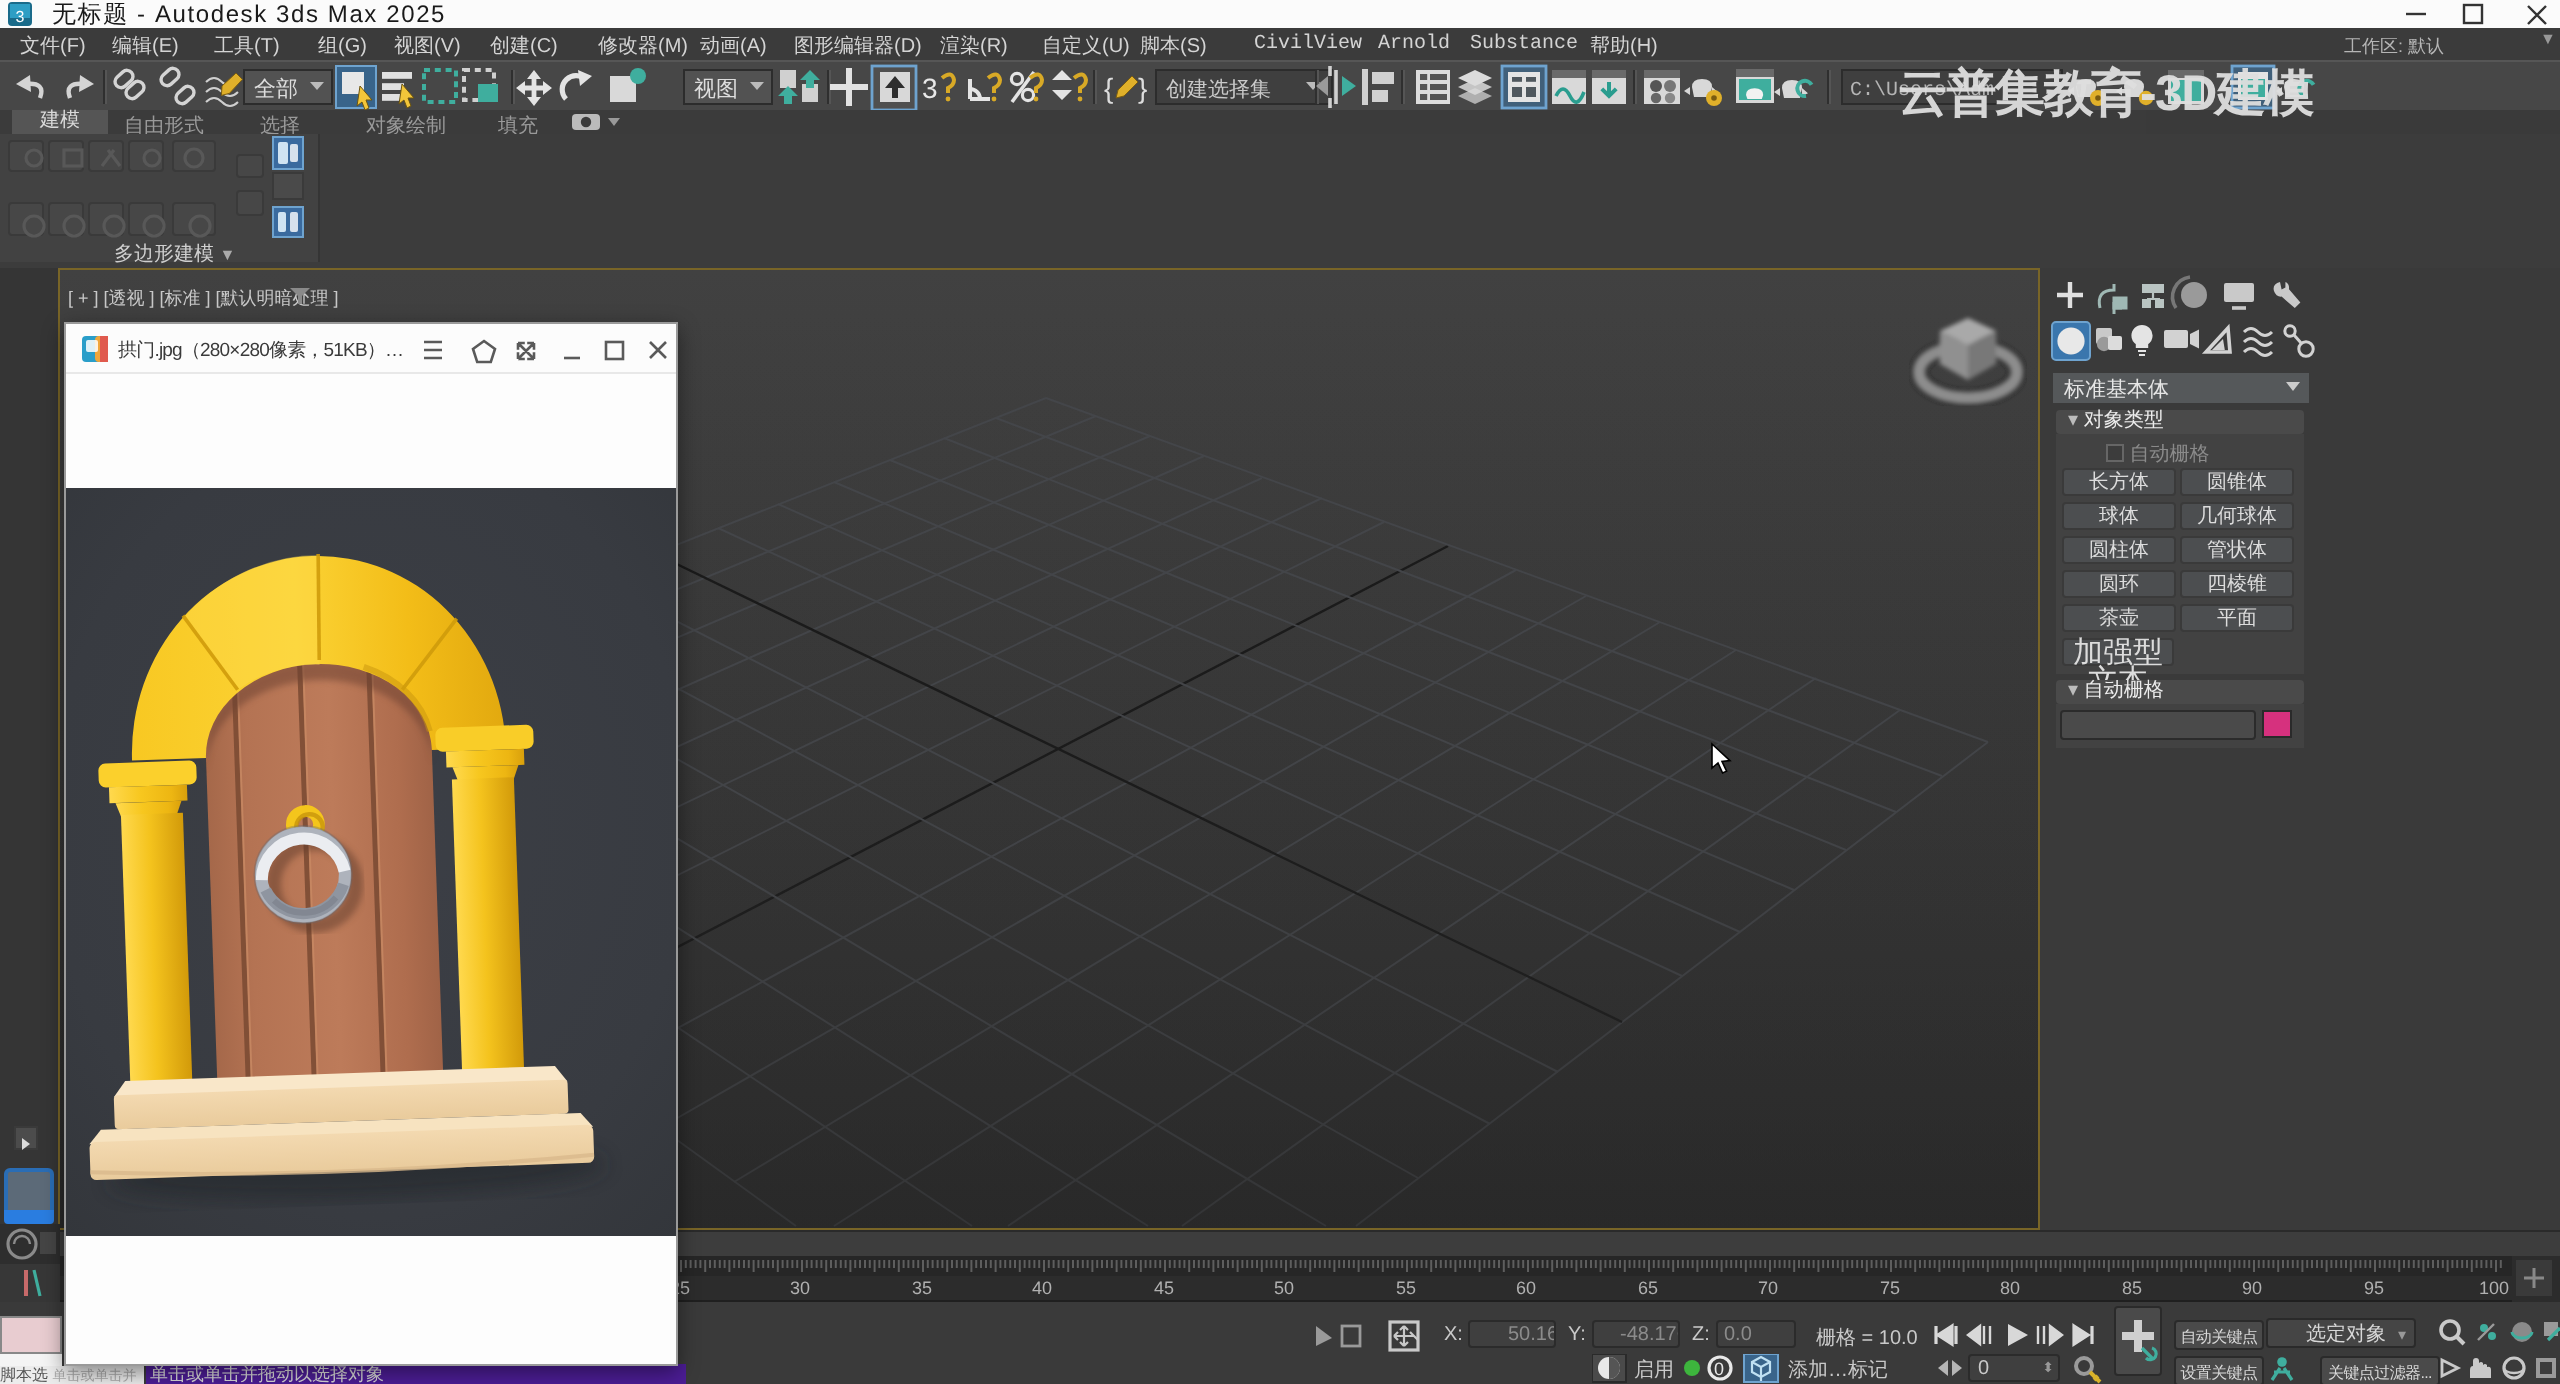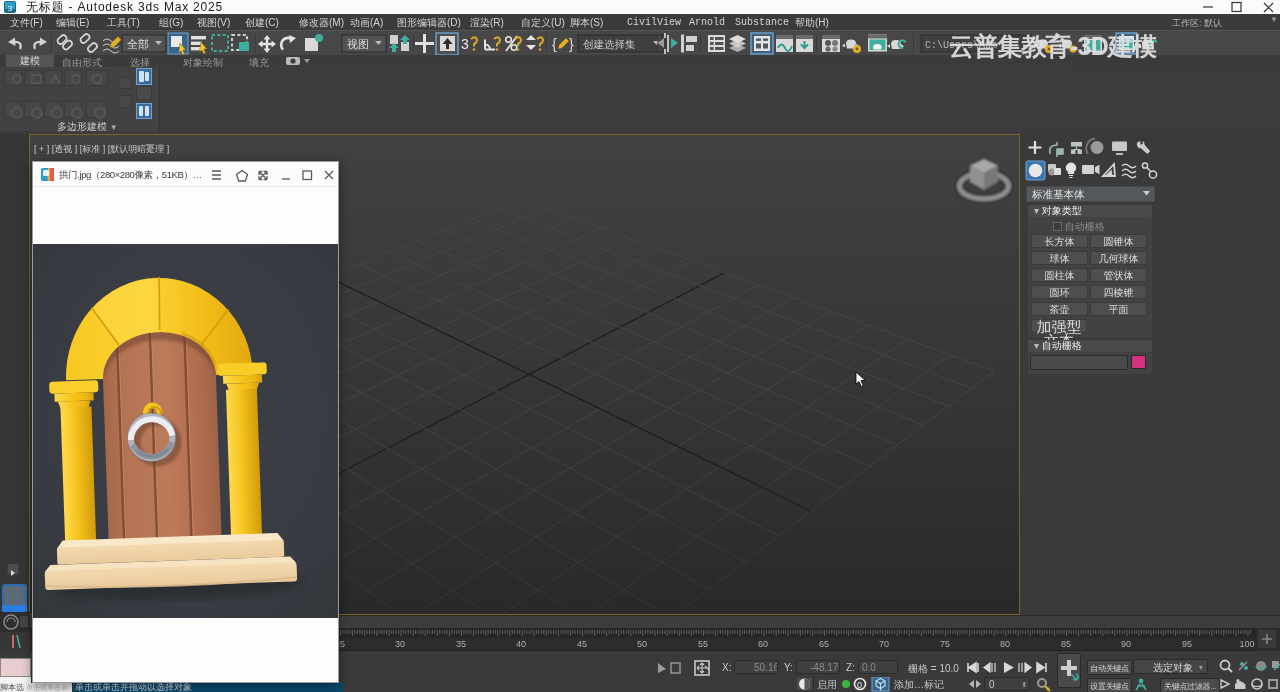--- a/index.html
+++ b/index.html
@@ -999,21 +999,21 @@
   <line x1="30" y1="22.5" x2="1256" y2="22.5" stroke="#1f1f1f"></line>
   <rect x="1258" y="2" width="18" height="18" fill="#3a3a3a"></rect>
         <path d="M1262 11 l10 0 m-5 -5 l0 10" stroke="#888" stroke-width="1.5"></path>
  </svg>
 </div>
 <div class="abs" id="statusbar">
 
  <div class="abs" style="left:0;top:7px;width:31px;height:19px;background:#e8ccd0;border:1px solid #888"></div>
  <div class="abs" style="left:0;top:26px;width:31px;height:6px;background:#f4f4f4"></div>
  <div class="abs" style="left:0;top:32px;width:72px;height:9px;background:#ececec;color:#555;font-size:8px;line-height:9px;overflow:hidden">脚本选 <span style="color:#aaa;font-size:7px">单击或单击并拖动以</span></div>
- <div class="abs" style="left:73px;top:31px;width:270px;height:10px;background:#0c4a6e;color:#d8d8d8;font-size:9px;line-height:10px;padding-left:2px">单击或单击并拖动以选择对象</div>
+ <div class="abs" style="left:73px;top:31px;width:270px;height:10px;background:#4c1d95;color:#d8d8d8;font-size:9px;line-height:10px;padding-left:2px">单击或单击并拖动以选择对象</div>
 
  <svg class="abs" style="left:655px;top:9px" width="60" height="16">
   <path d="M3 3 l8 6 -8 4 z" fill="#9a9a9a"></path>
         <rect x="16" y="3" width="9" height="10" fill="none" stroke="#9a9a9a" stroke-width="1.4"></rect>
   <rect x="40" y="1" width="14" height="14" fill="none" stroke="#c9c9c9" stroke-width="1.6"></rect>
         <path d="M47 3 l0 10 M42 8 l10 0 M47 3 l-2 2 m2 -2 l2 2 M47 13 l-2 -2 m2 2 l2 -2 M42 8 l2 -2 m-2 2 l2 2 M52 8 l-2 -2 m2 2 l2 2" stroke="#c9c9c9" stroke-width="1.1"></path>
  </svg>
  <span class="abs" style="left:722px;top:11px;color:#c9c9c9;font-size:10px">X:</span>
  <div class="abs fld" style="left:734px;top:9px;width:44px;height:14px;line-height:14px;color:#8b8b8b;padding-left:19px">50.164</div>
  <span class="abs" style="left:784px;top:11px;color:#c9c9c9;font-size:10px">Y:</span>

